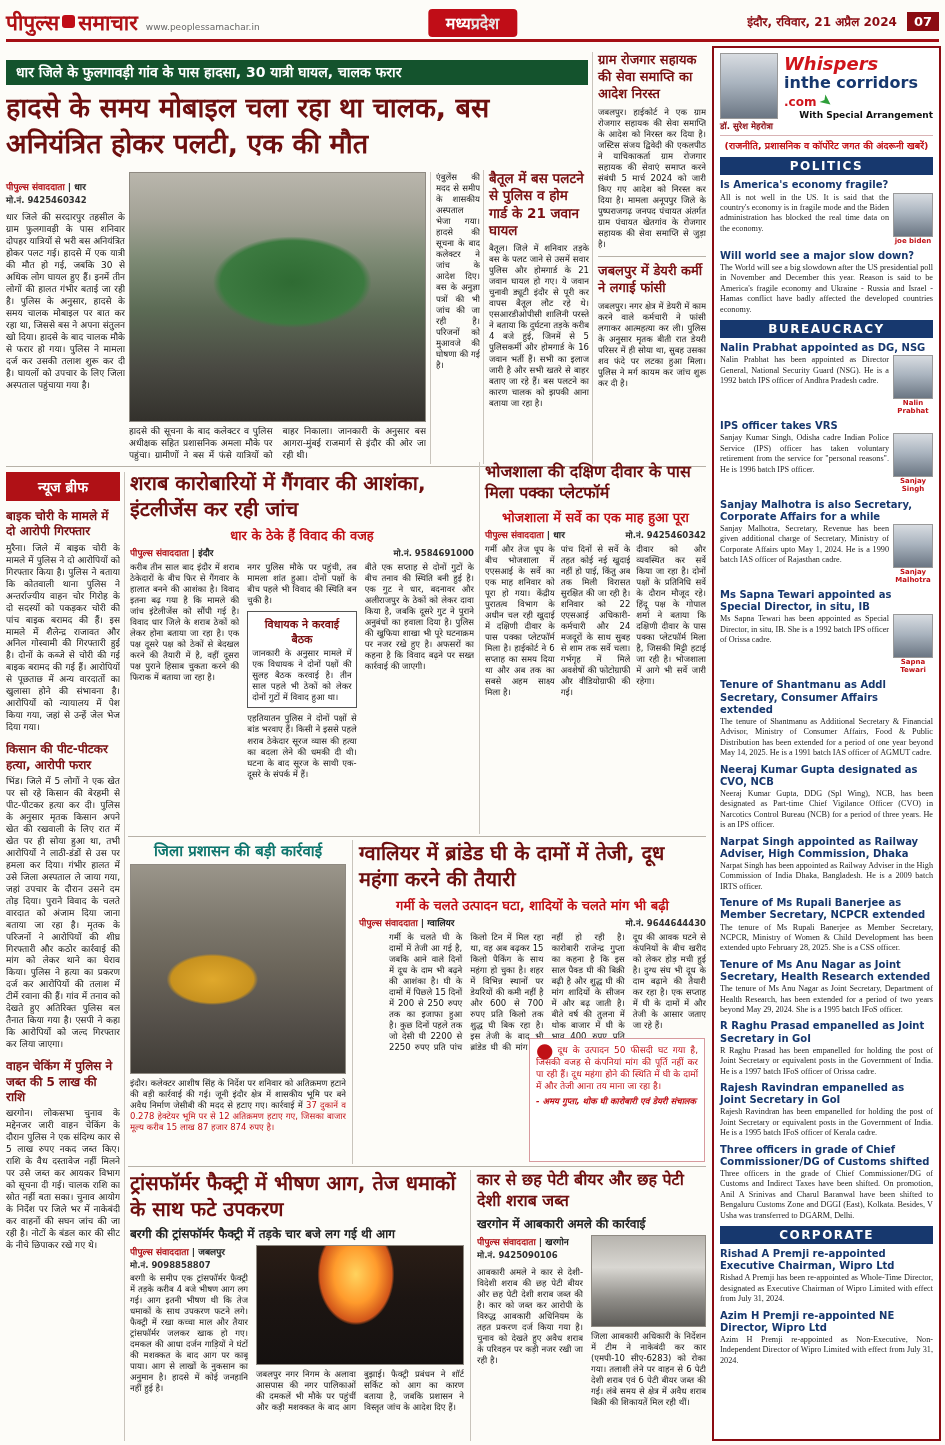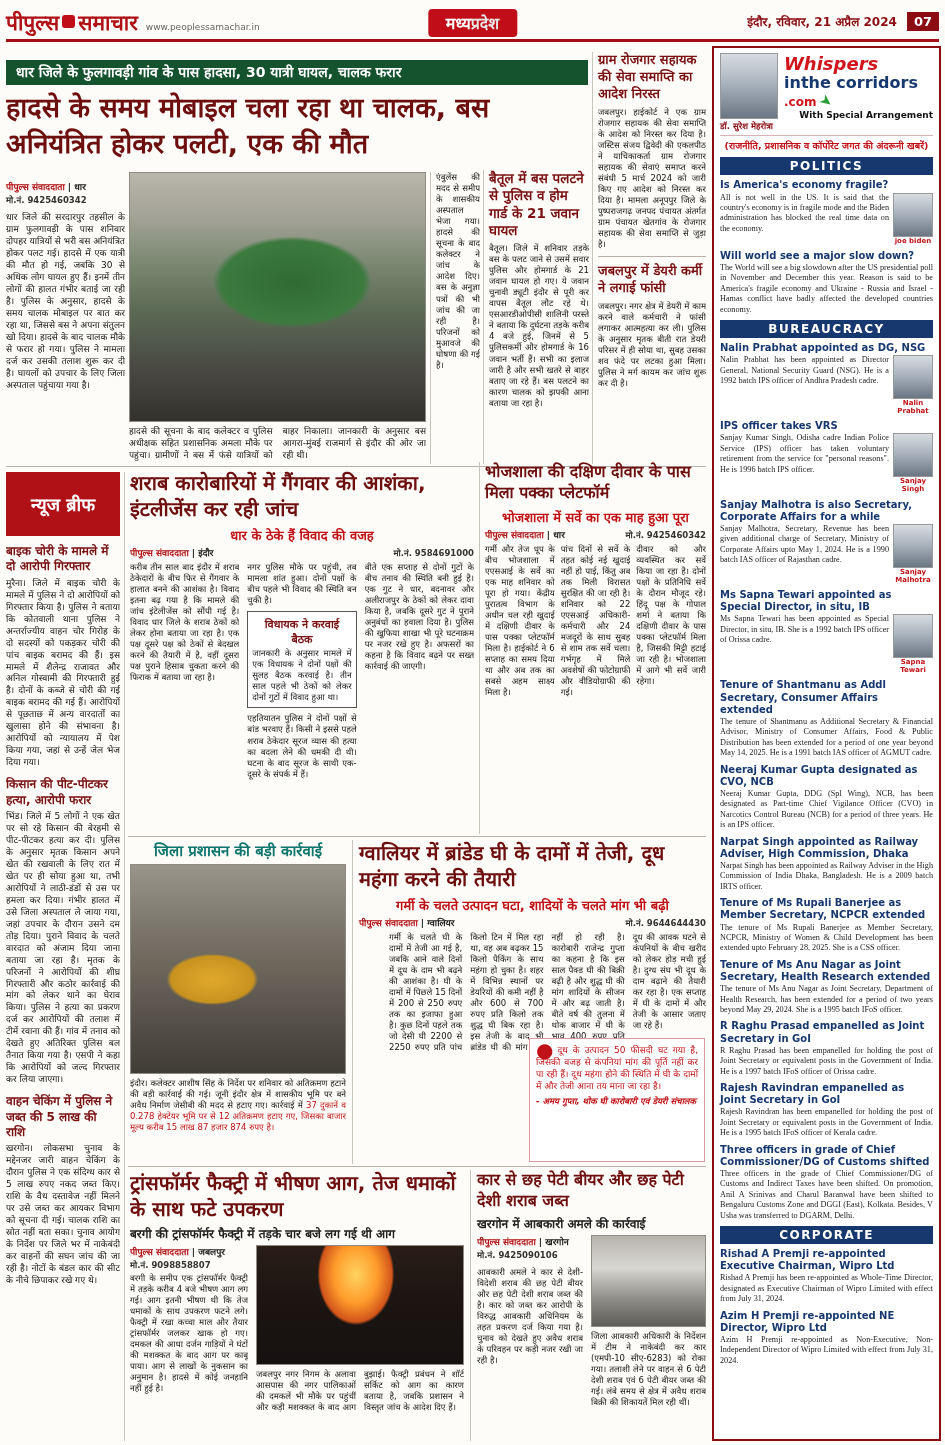--- a/index.html
+++ b/index.html
@@ -53,21 +53,21 @@
   .col-right { left:592px; top:52px; width:114px; height:412px; }
   .cr-h { font-size:13px; line-height:1.3; font-weight:bold; color:#7a1113; margin-bottom:4px; }
   .cr-div { border-top:1px solid #b7b1a7; margin:6px 0; }
 
   .hr1 { left:6px; top:466px; width:700px; }
   .hr2 { left:128px; top:836px; width:578px; }
   .hr3 { left:128px; top:1166px; width:578px; }
 
   
   .brief-col { left:6px; top:472px; width:119px; height:969px; border-right:1px solid #c9c4bc; padding-right:4px; overflow:hidden; }
-  .brief-head { background:#b01116; color:#fff; text-align:center; font-weight:bold; font-size:18px; padding:20px 0; }
+  .brief-head { background:#b01116; color:#fff; text-align:center; font-weight:bold; font-size:14px; padding:5px 0; }
   .brief-title { font-size:12px; line-height:1.28; font-weight:bold; color:#7a1113; margin:8px 0 3px; }
 
   
   .sharab { left:130px; top:470px; width:344px; height:364px; overflow:hidden; }
   .art-h-l { font-size:20px; line-height:1.3; font-weight:bold; color:#6e0f0f; }
   .subhead-red { color:#c01116; font-weight:bold; font-size:13px; text-align:center; margin:4px 0 2px; }
   .cols3 { display:flex; gap:8px; height:252px; overflow:hidden; margin-top:3px; }
   .cols3 .c { flex:1; }
   .inset { border:1px solid #555; padding:4px; margin:5px 0; background:#fff; }
   .inset-t { color:#7a1113; font-weight:bold; font-size:11px; text-align:center; margin-bottom:2px; }

